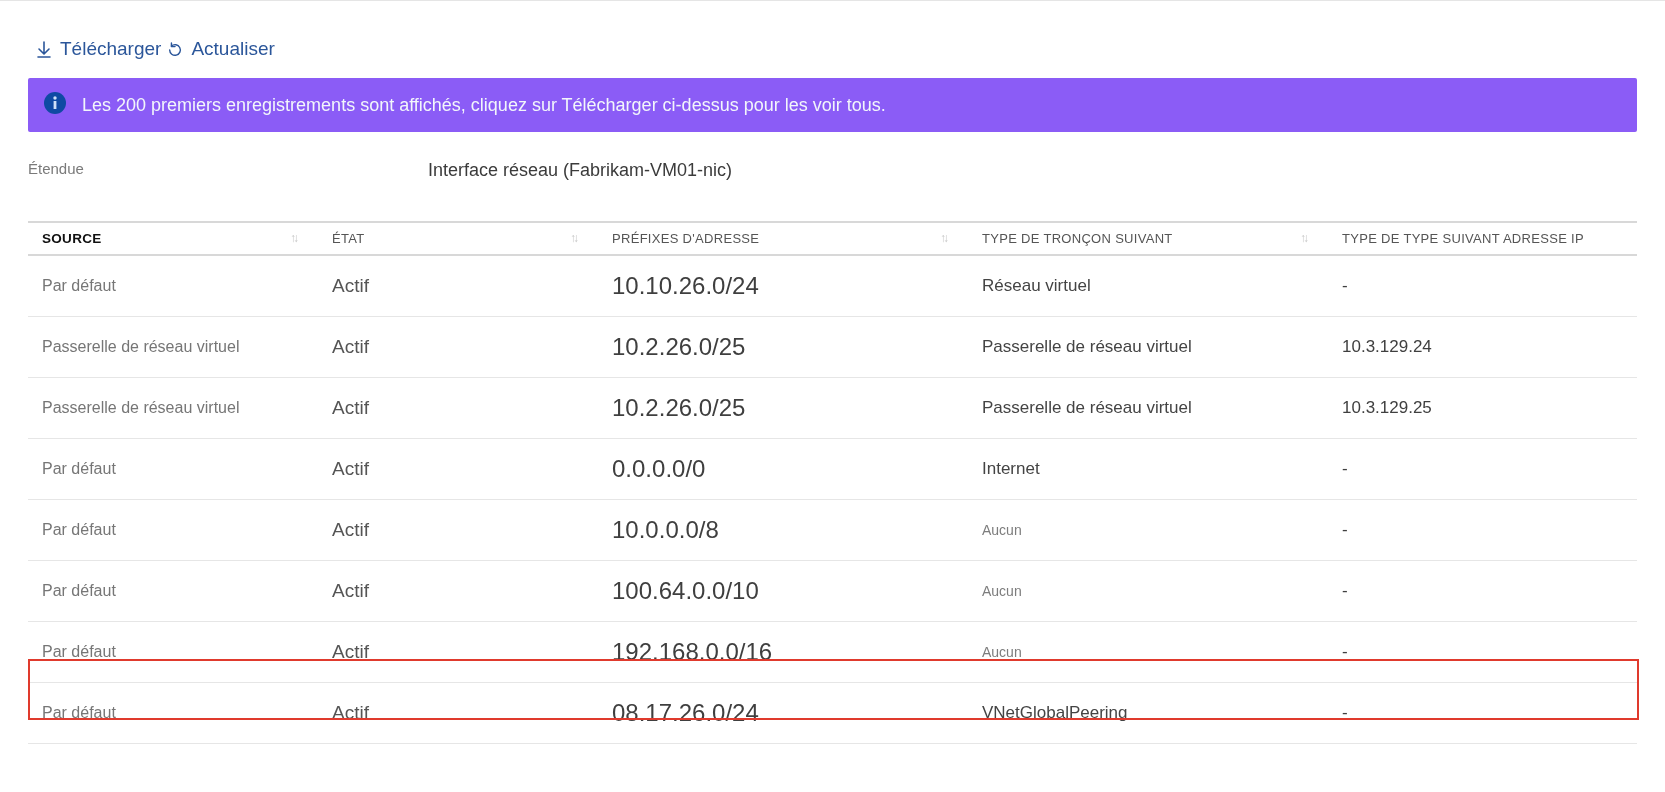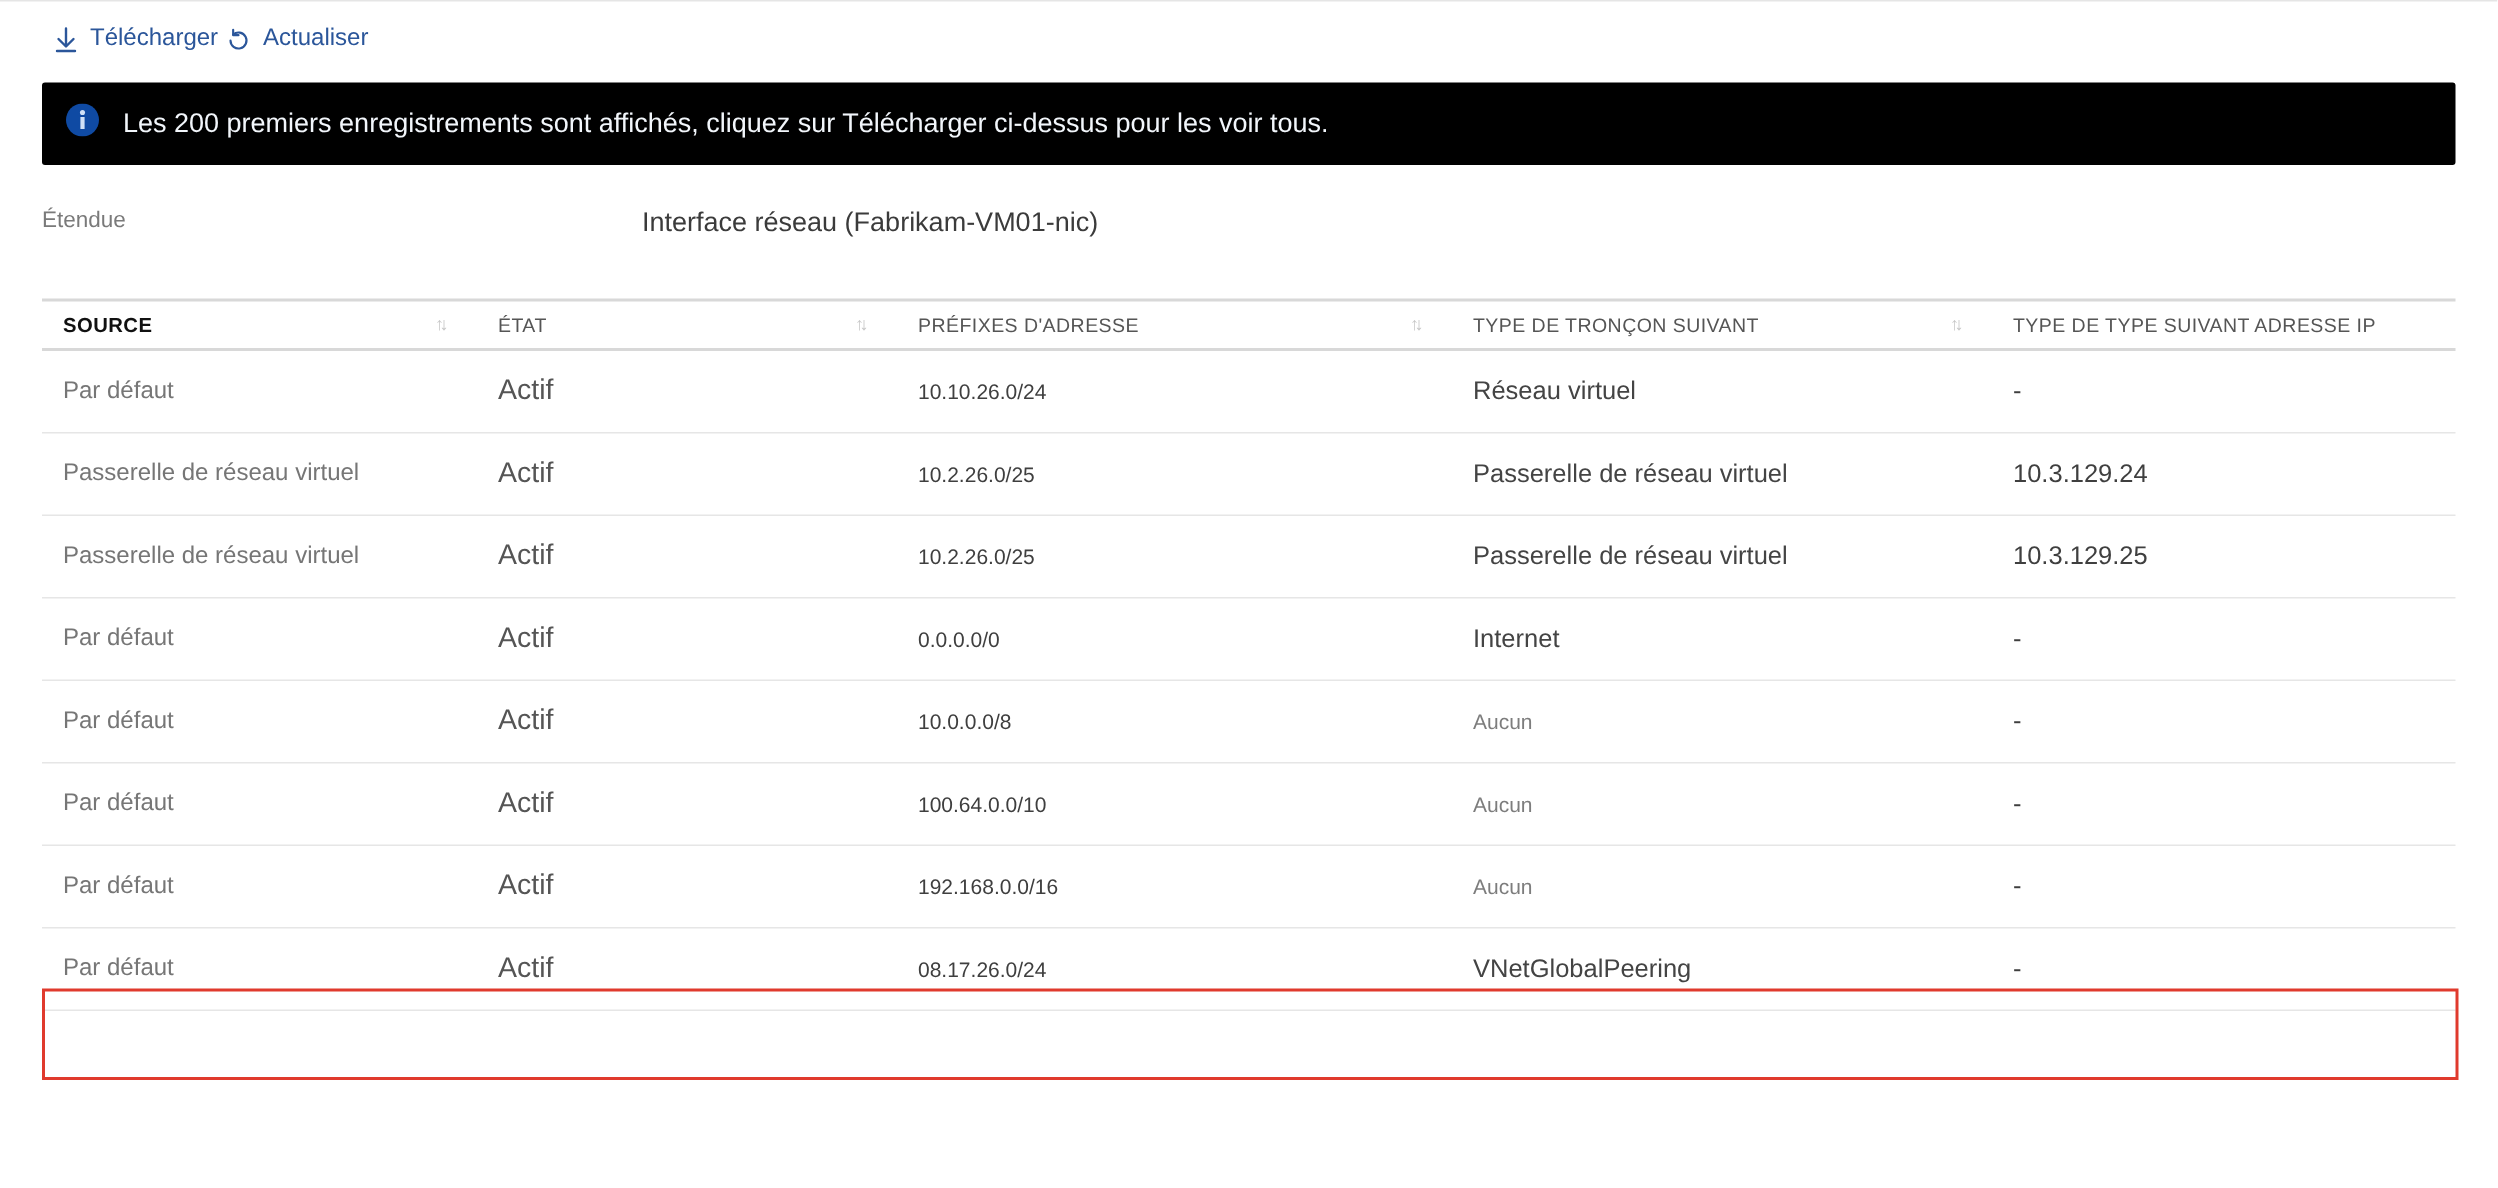--- a/index.html
+++ b/index.html
@@ -1,32 +1,32 @@
 <!DOCTYPE html>
 <html><head>
 <meta charset="utf-8">
 <style>
   html,body{margin:0;padding:0;font-family:"Segoe UI",Arial,sans-serif;background:#fff;color:#323130;}
   .page{width:1665px;height:792px;box-sizing:border-box;padding:12px 28px 0 28px;border-top:1px solid #e5e5e5;position:relative;overflow:hidden;}
   .toolbar{display:flex;align-items:center;gap:6px;margin:4px 0 18px 8px;}
-  .tbtn{display:flex;align-items:flex-start;gap:8px;color:#2b569a;font-size:16px;cursor:pointer;}
+  .tbtn{display:flex;align-items:flex-end;gap:8px;color:#2b569a;font-size:19px;cursor:pointer;margin-top:21px;}
   .tbtn .icon-slot{width:16px;height:20px;display:flex;align-items:center;justify-content:center;}
-  .info-banner{background:#000000;border-radius:2px;padding:14px 16px;display:flex;align-items:center;gap:16px;margin-bottom:28px;}
+  .info-banner{background:#8b5cf6;border-radius:2px;padding:14px 16px;display:flex;align-items:center;gap:16px;margin-bottom:28px;}
   .info-banner .msg{font-size:18px;color:#f2f6fb;}
   .scope-row{display:flex;align-items:flex-start;margin-bottom:40px;}
   .scope-label{width:400px;color:#7a7a7a;font-size:15px;}
   .scope-value{font-size:18px;color:#3b3b3b;}
   .section-title{font-size:17px;color:#3b3b3b;margin-bottom:22px;}
   table{border-collapse:collapse;width:100%;table-layout:fixed;}
   th{text-align:left;font-size:13px;color:#555;font-weight:400;letter-spacing:0.3px;padding:8px 4px 8px 14px;border-top:2px solid #d8d8d8;border-bottom:2px solid #d8d8d8;position:relative;white-space:nowrap;overflow:hidden;}
   th.sorted{color:#111;font-weight:700;font-size:13.5px;}
   th .sort-arrows{position:absolute;right:22px;top:50%;transform:translateY(-55%);font-size:12px;color:#c7c7c7;letter-spacing:-3px;}
   td{font-size:16px;color:#767676;padding:16px 4px 16px 14px;border-bottom:1px solid #e6e6e6;white-space:nowrap;}
   td.c-state{font-size:19px;color:#555;}
-  td.c-prefix{font-size:14px;color:#3f3f3f;margin-top:20px;}
+  td.c-prefix{font-size:24px;color:#3f3f3f;margin-top:20px;}
   td.c-hop{font-size:17px;color:#444;}
   td.c-hop.muted{font-size:14px;color:#7d7d7d;}
   td.c-ip{font-size:17px;color:#3f3f3f;}
   colgroup col.c1{width:290px;}
   colgroup col.c2{width:280px;}
   colgroup col.c3{width:370px;}
   colgroup col.c4{width:360px;}
   colgroup col.c5{width:auto;}
   tr.highlight td{background:#fff;}
   .highlight-box{position:absolute;border:2px solid #e03a2d;pointer-events:none;}

